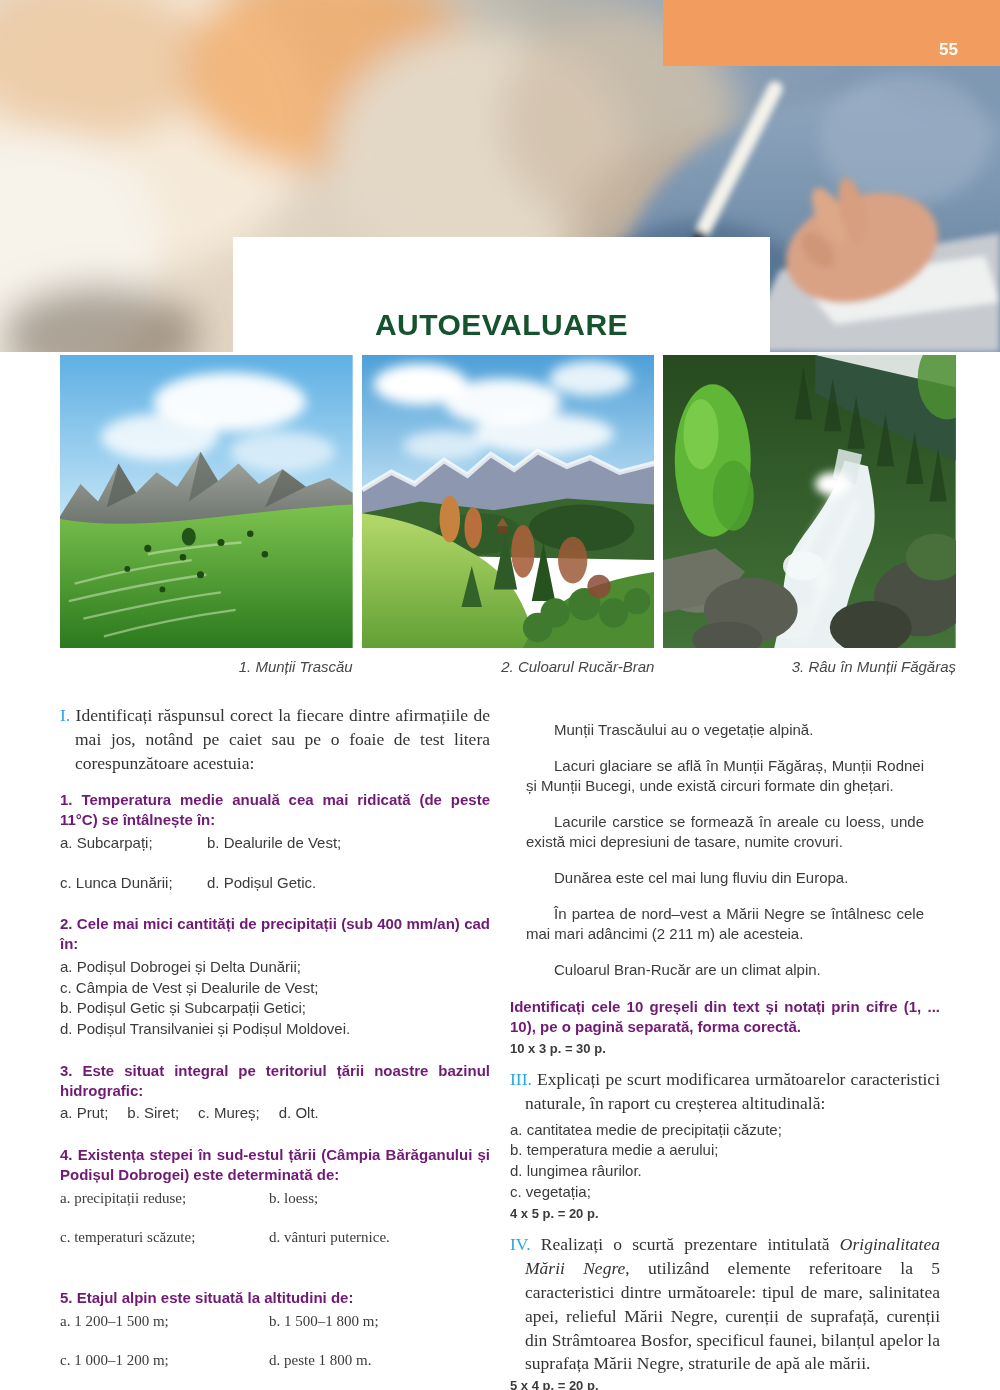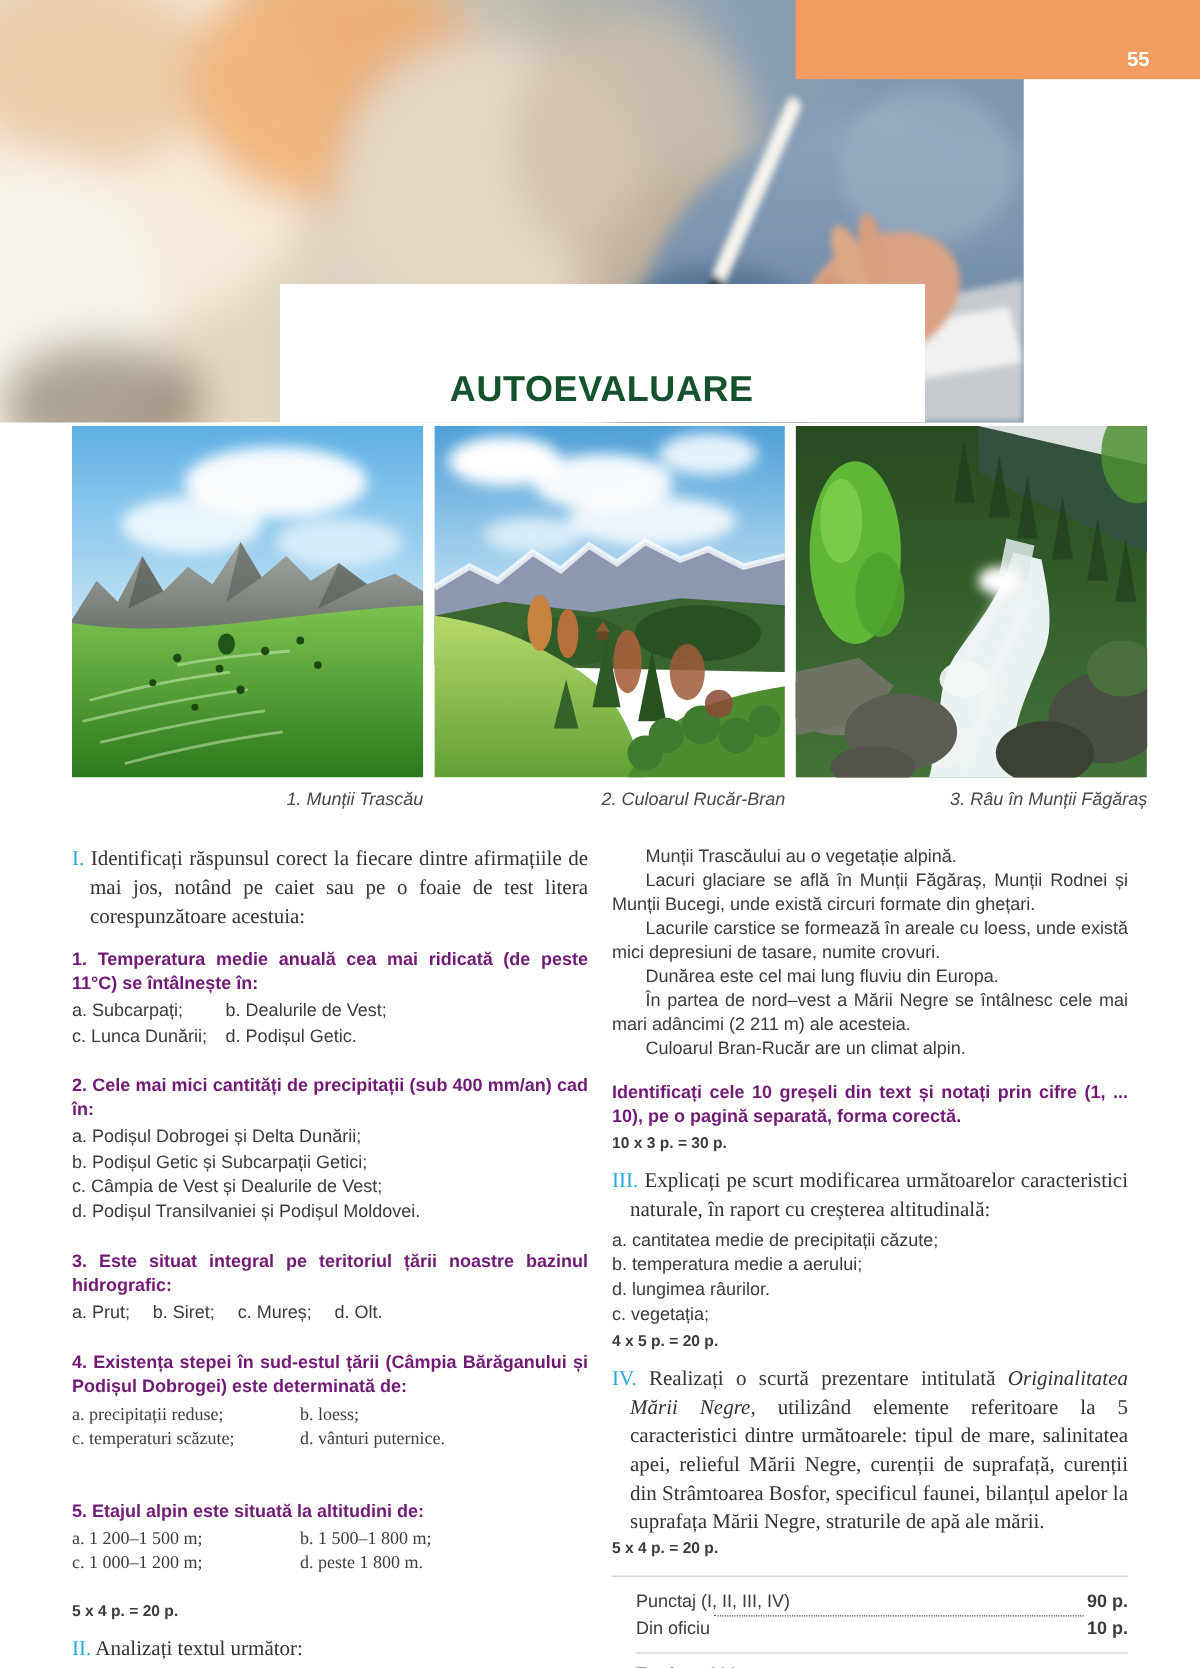--- a/index.html
+++ b/index.html
@@ -2,21 +2,21 @@
 <html><head>
 <meta charset="utf-8">
 <style>
   html,body { margin:0; padding:0; }
   body {
     width:1000px; height:1390px; position:relative; overflow:hidden;
     background:#ffffff; color:#3b3b3d;
     font-family:"Liberation Sans","DejaVu Sans",sans-serif;
   }
   
-  .banner { position:absolute; top:0; left:0; width:853px; height:352px; }
+  .banner { position:absolute; top:0; left:0; width:1000px; height:352px; }
   .banner svg { width:100%; height:100%; display:block; }
   .orange-band {
     position:absolute; top:0; left:663px; width:337px; height:66px;
     background:#F29C5F; box-sizing:border-box;
     display:flex; align-items:flex-end; justify-content:flex-end;
     padding:0 42px 8px 0;
   }
   .page-number { color:#ffffff; font-weight:bold; font-size:17px; line-height:1; }
   .title-box {
     position:absolute; left:233px; top:237px; width:537px; height:115px;
@@ -42,28 +42,28 @@
   }
   .numeral { color:#29A8E0; }
   em { font-style:italic; }
 
   .q {
     color:#701a75; font-weight:bold; font-size:15px; line-height:1.32;
     text-align:justify; margin:0 0 3px;
   }
   .qblock { margin-bottom:21px; }
   .qblock.gap-before { margin-top:40px; }
-  .opt-grid { display:grid; grid-template-columns:128px 1fr; font-size:15px; line-height:1.38; }
+  .opt-grid { display:grid; grid-template-columns:128px 1fr; font-size:15px; line-height:1.38;gap:19px; }
   .opt-grid.wide { grid-template-columns:190px 1fr;font-family:Liberation Serif, serif; }
   .opt-list { font-size:15px; line-height:1.38; }
   .opt-list div { margin:0; }
   .opt-inline { display:flex; gap:19px; font-size:15px; line-height:1.38; }
 
   .score-line { text-align:left; font-weight:bold; font-size:13px; margin:4px 0 12px; }
-  .body-par { font-size:15px; line-height:1.33; text-align:justify; text-indent:28px; margin:0; }
+  .body-par { font-size:15px; line-height:1.33; text-align:justify; text-indent:28px; margin:16px; }
   .items { font-size:15px; line-height:1.38; margin:2px 0 0; }
 
   
   .scoring { margin-top:16px; border-top:1px solid #cfcfcf; padding-top:9px; font-size:15px; }
   .score-row { display:flex; align-items:flex-start; line-height:1.55;margin-left:20px; }
   .score-row .leader { flex:1; border-bottom:1.5px dotted #4a4a4a; margin:0 3px 3px; }
   .score-row .spacer { flex:1; }
   .score-row .value { font-weight:bold; white-space:nowrap; }
   .score-row.total { border-top:1px solid #cfcfcf; margin-top:7px; padding-top:6px; }
 </style>
@@ -298,22 +298,22 @@
           <span>b. Dealurile de Vest;</span>
         <span>c. Lunca Dunării;</span>
           <span>d. Podișul Getic.</span>
       </div>
     </div>
 
     <div class="qblock">
       <p class="q">2. Cele mai mici cantități de precipitații (sub 400 mm/an) cad în:</p>
       <div class="opt-list">
         <div>a. Podișul Dobrogei și Delta Dunării;</div>
+        <div>c. Câmpia de Vest și Dealurile de Vest;</div>
         <div>b. Podișul Getic și Subcarpații Getici;</div>
-        <div>c. Câmpia de Vest și Dealurile de Vest;</div>
         <div>d. Podișul Transilvaniei și Podișul Moldovei.</div>
       </div>
     </div>
 
     <div class="qblock">
       <p class="q">3. Este situat integral pe teritoriul țării noastre bazinul hidrografic:</p>
       <div class="opt-inline">
         <span>a. Prut;</span>
         <span>b. Siret;</span>
         <span>c. Mureș;</span>

